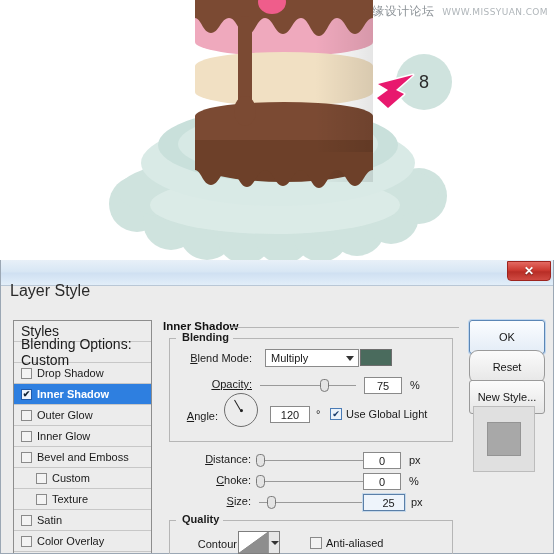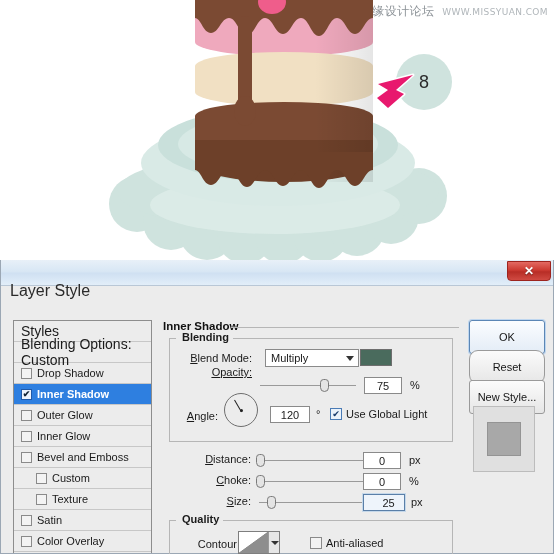--- a/index.html
+++ b/index.html
@@ -403,21 +403,21 @@
 
           <div class="fld-label" style="left:0; top:14px; width:82px;">
             <span class="ul">B</span><span>lend Mode:</span>
           </div>
           <div class="select" style="left:95px; top:11px; width:94px;">
             <span>Multiply</span>
             <i class="caret"></i>
           </div>
           <div class="swatch" style="left:190px; top:11px;"></div>
 
-          <div class="fld-label" style="left:0; top:28px; width:82px;text-decoration:underline;">
+          <div class="fld-label" style="left:0; top:40px; width:82px;text-decoration:underline;">
             <span class="ul">O</span><span>pacity:</span>
           </div>
           <div class="track" style="left:90px; top:47px; width:96px;"></div>
           <div class="thumb" style="left:150px; top:41px;"></div>
           <div class="numbox" style="left:194px; top:39px; width:38px;">75</div>
           <div class="unit" style="left:240px; top:41px;">%</div>
 
           <div class="fld-label" style="left:0; top:72px; width:48px;">
             <span class="ul">A</span><span>ngle:</span>
           </div>

